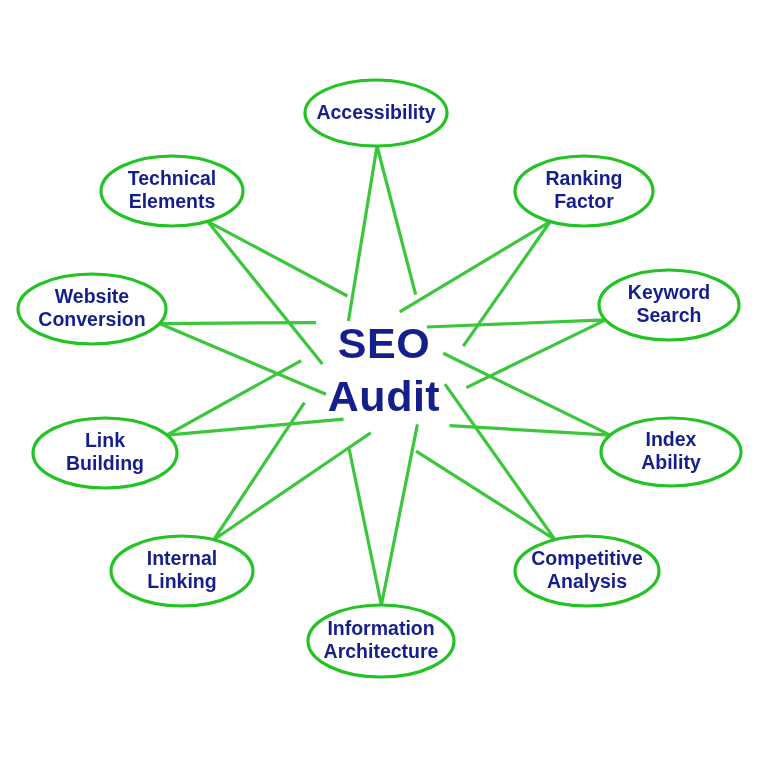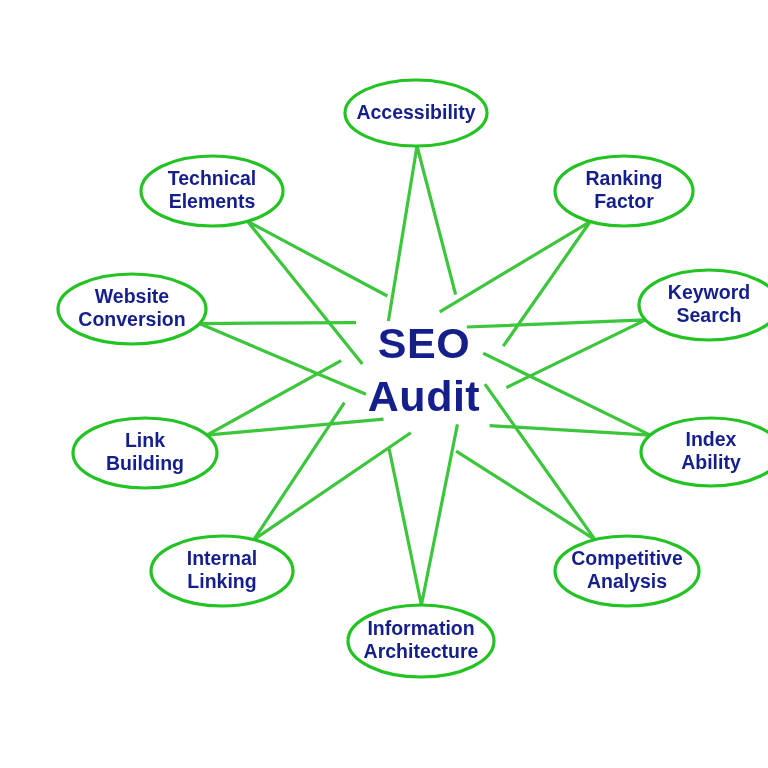--- a/index.html
+++ b/index.html
@@ -11,21 +11,20 @@
     width: 768px;
     height: 768px;
     overflow: hidden;
     font-family: "Liberation Sans", sans-serif;
   }
   #diagram-root {
     position: relative;
     width: 632px;
     height: 768px;
     background: #ffffff;
-    margin-left: 40px;
   }
   svg#mindmap {
     display: block;
     width: 768px;
     height: 768px;
   }
   .connector {
     fill: none;
     stroke: #3cc63c;
     stroke-width: 3.2;

